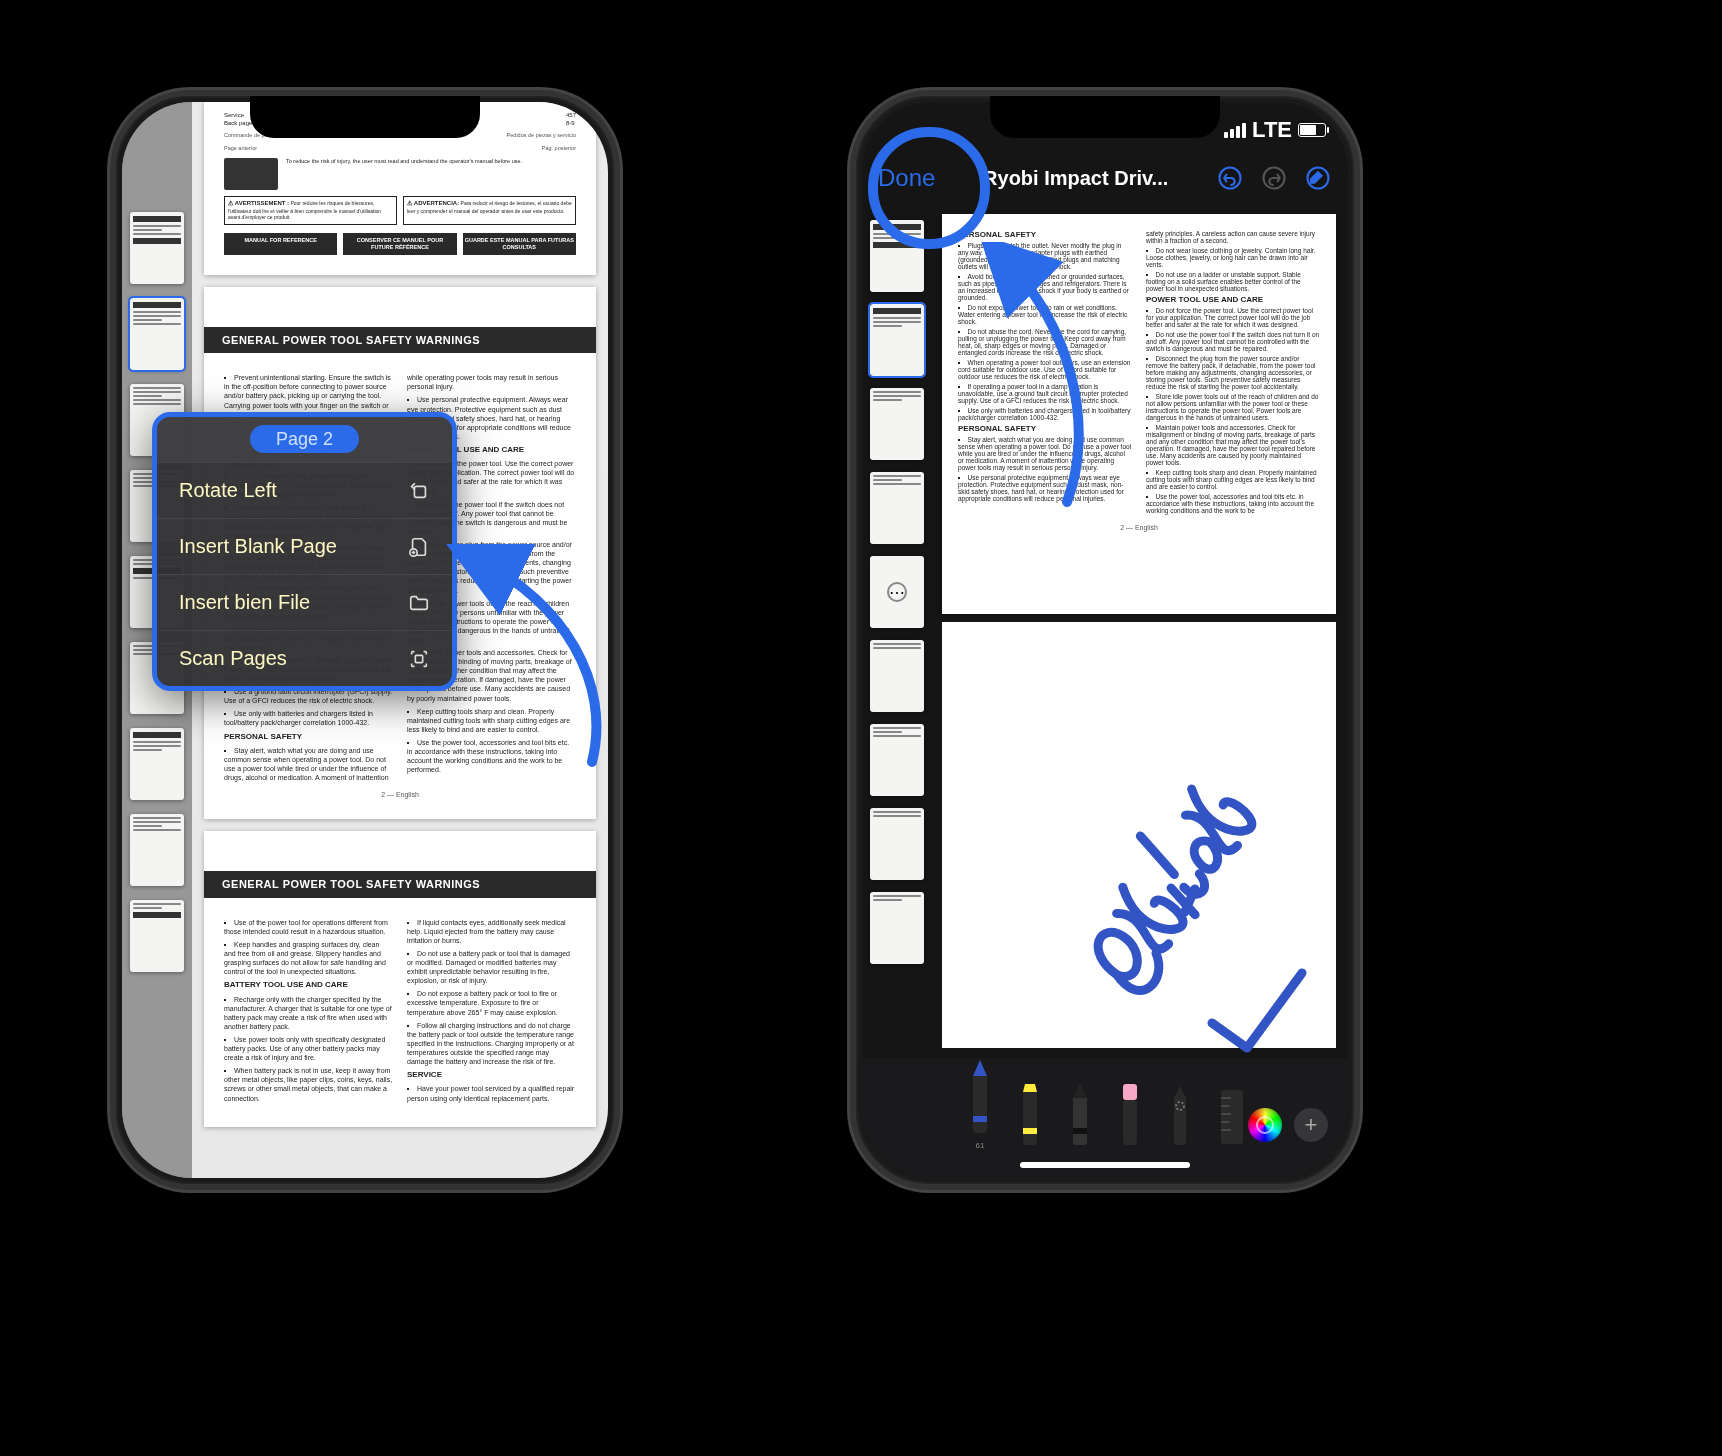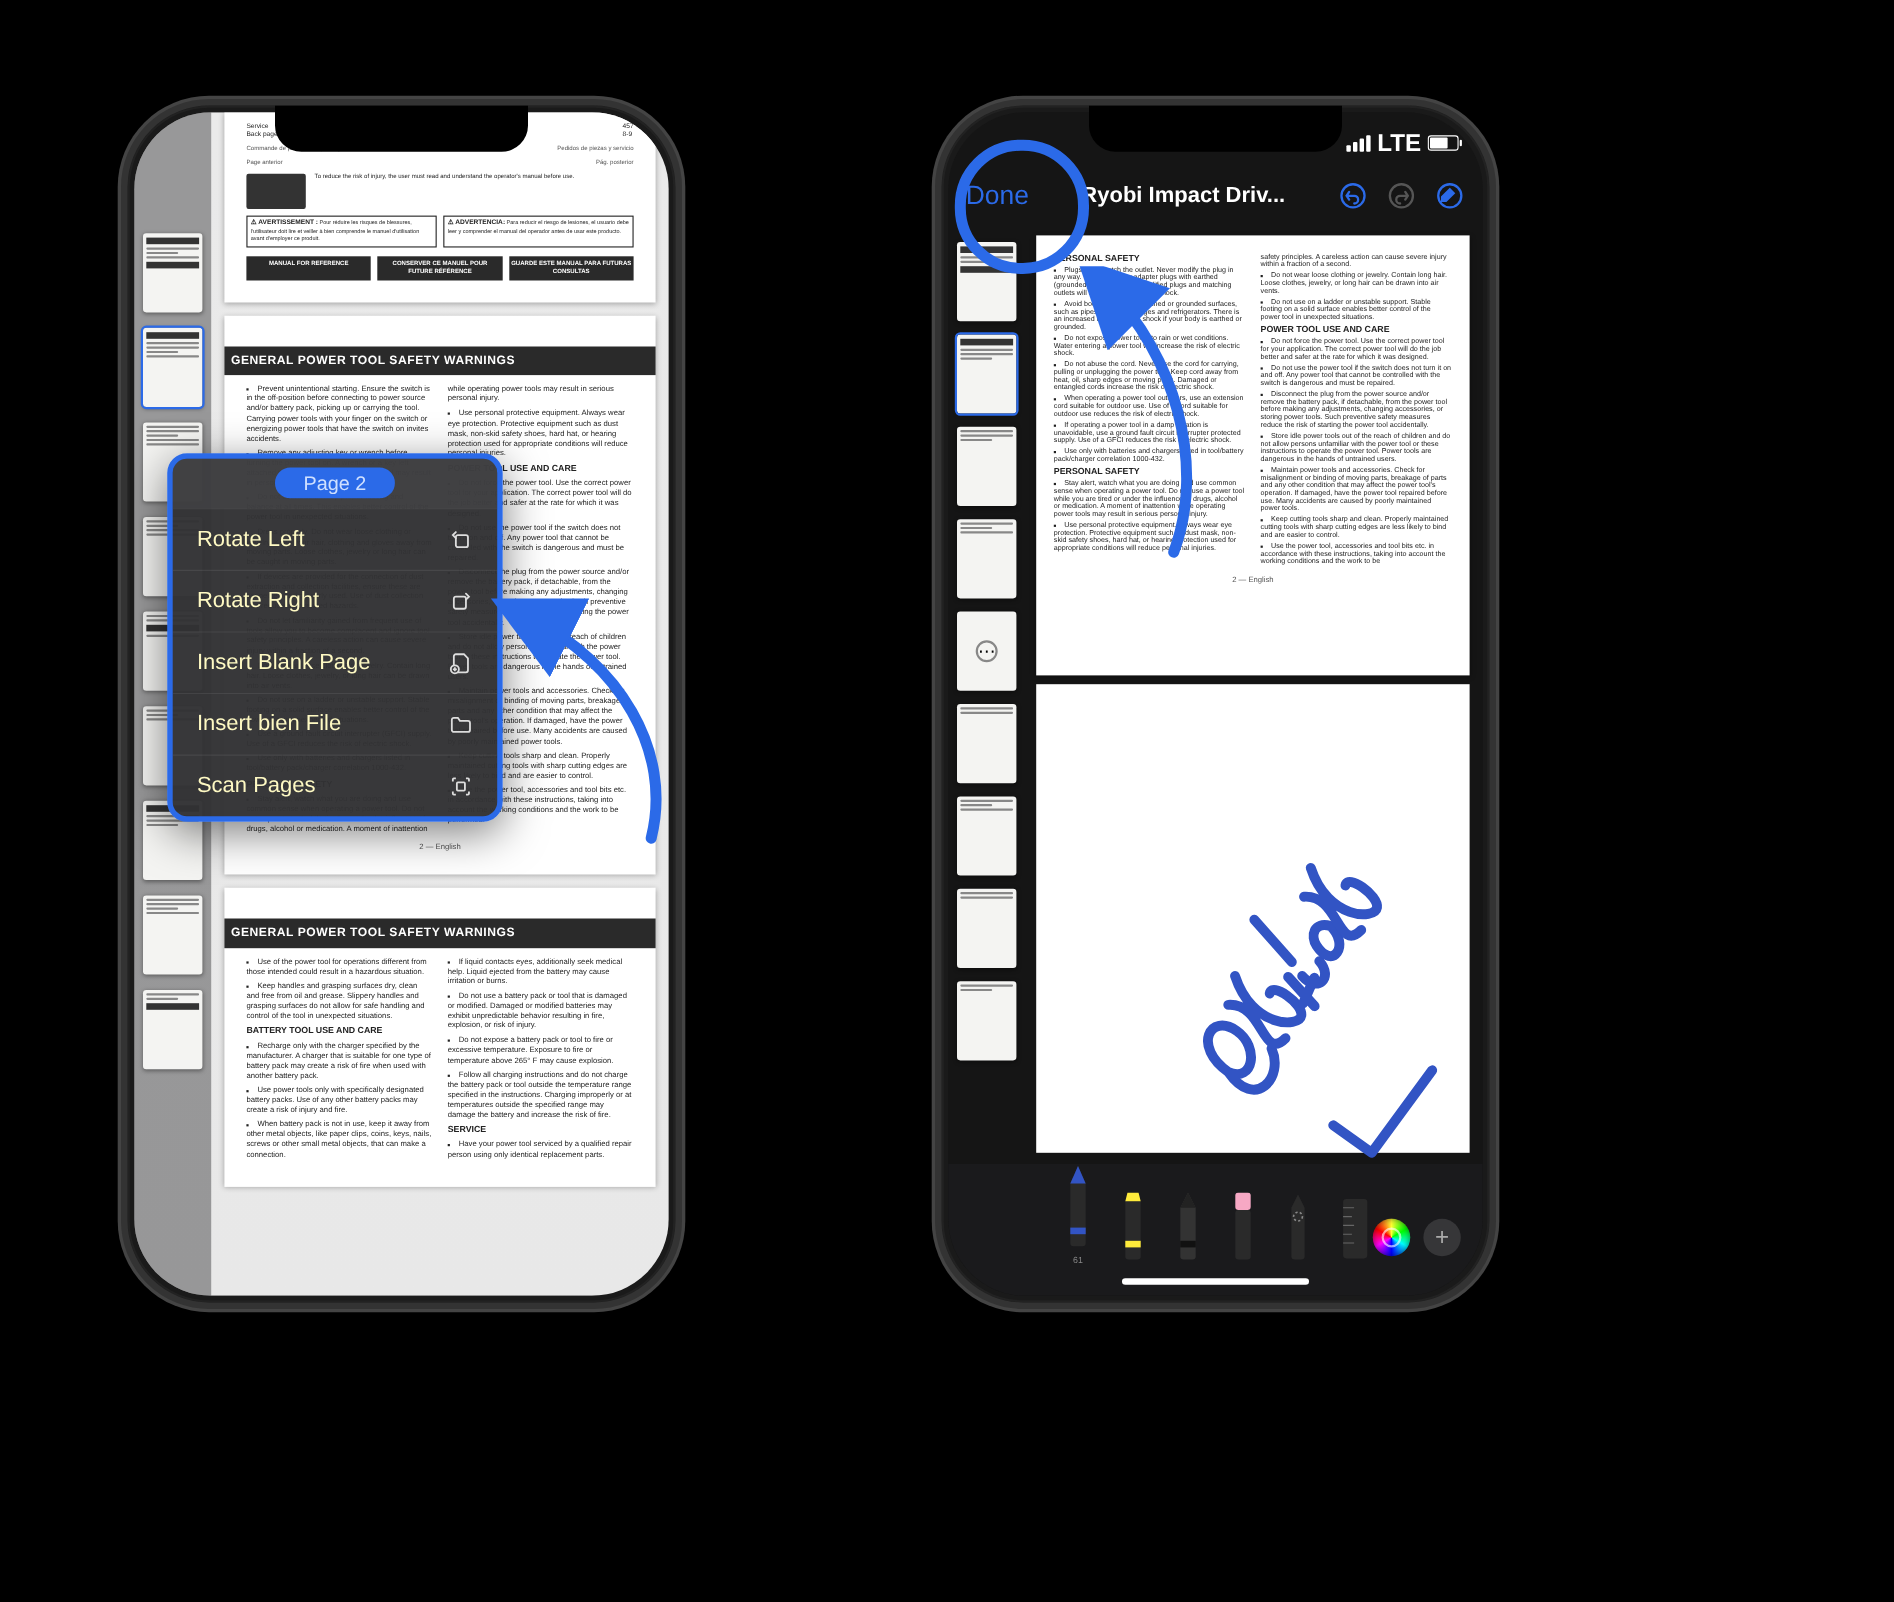--- a/index.html
+++ b/index.html
@@ -111,21 +111,21 @@
     margin: 12px;
     padding: 20px;
     font-size: 7px;
     line-height: 1.3;
     color: #222;
     box-shadow: 0 1px 5px rgba(0,0,0,.3);
   }
   .page .band {
     background: #2a2a2a; color:#fff;
     font-weight: 700; font-size: 11px;
-    padding: 6px 6px; margin: 8px -20px;
+    padding: 6px 18px; margin: 20px -20px;
     letter-spacing: .5px;
   }
   .page .two-col { columns: 2; column-gap: 14px; font-size:7px; }
   .page .two-col li { margin: 0 0 4px; list-style: square inside; }
   .page .warn-row { display:flex; gap:6px; margin-bottom:8px; }
   .page .warn { flex:1; border:1px solid #222; font-size:5px; padding:3px; }
   .page .warn b { font-size:6px; }
   .page .link-row { display:flex; gap:6px; }
   .page .link-box{ flex:1; background:#2a2a2a; color:#fff; font-size:5.5px; font-weight:700; text-align:center; padding:4px 2px; }
 
@@ -415,27 +415,20 @@
     <div class="ctx-menu">
       <div class="ctx-title"><span>Page 2</span></div>
       <div class="ctx-item">
         <span>Rotate Left</span>
         <svg class="ic" viewBox="0 0 24 24" fill="none" stroke="currentColor" stroke-width="1.8">
             <rect x="7" y="7" width="12" height="12" rx="2"></rect>
             <path d="M7 4l-3 3 3 3" stroke-linecap="round"></path>
           </svg>
       </div>
       <div class="ctx-item">
-        <span>Rotate Right</span>
-        <svg class="ic" viewBox="0 0 24 24" fill="none" stroke="currentColor" stroke-width="1.8">
-            <rect x="5" y="7" width="12" height="12" rx="2"></rect>
-            <path d="M17 4l3 3-3 3" stroke-linecap="round"></path>
-          </svg>
-      </div>
-      <div class="ctx-item">
         <span>Insert Blank Page</span>
         <svg class="ic" viewBox="0 0 24 24" fill="none" stroke="currentColor" stroke-width="1.8">
             <path d="M7 3h8l4 4v12a2 2 0 0 1-2 2H7a2 2 0 0 1-2-2V5a2 2 0 0 1 2-2z"></path>
             <circle cx="6" cy="18" r="4" fill="#323234"></circle>
             <path d="M6 16v4M4 18h4"></path>
           </svg>
       </div>
       <div class="ctx-item">
         <span>Insert bien File</span>
         <svg class="ic" viewBox="0 0 24 24" fill="none" stroke="currentColor" stroke-width="1.8">

